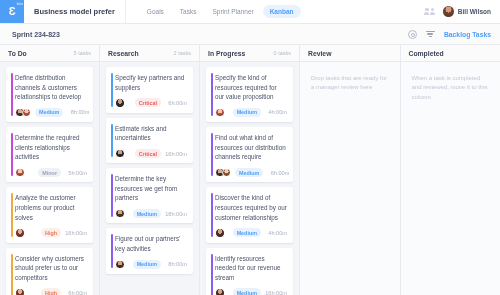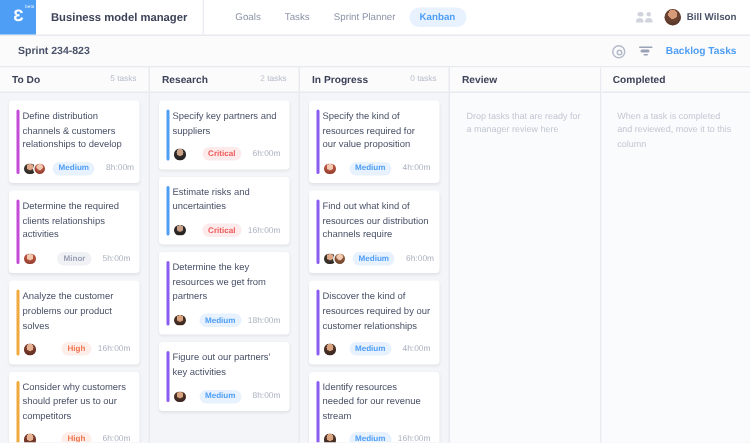--- a/index.html
+++ b/index.html
@@ -310,21 +310,21 @@
 </style>
 </head>
 <body>
 
 <div class="topbar">
   <div class="logo-box">
     <span class="logo-glyph">Ɛ</span>
     <span class="logo-beta">beta</span>
   </div>
 
-  <div class="proj-title">Business model manager</div>
+  <div class="proj-title">Business model prefer</div>
 
   <div class="nav">
     <div class="nav-item">Goals</div>
     <div class="nav-item">Tasks</div>
     <div class="nav-item">Sprint Planner</div>
     <div class="nav-item active">Kanban</div>
   </div>
 
   <div class="topbar-right">
     <div class="people-icon">

